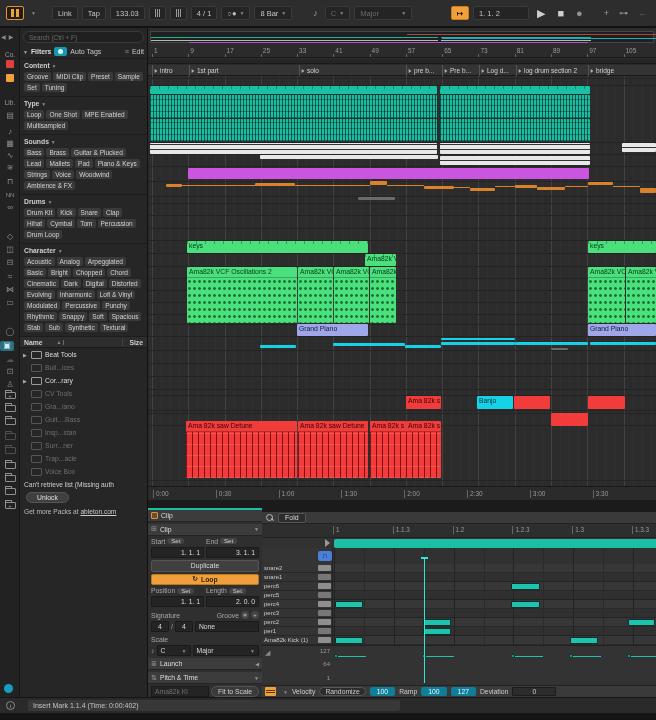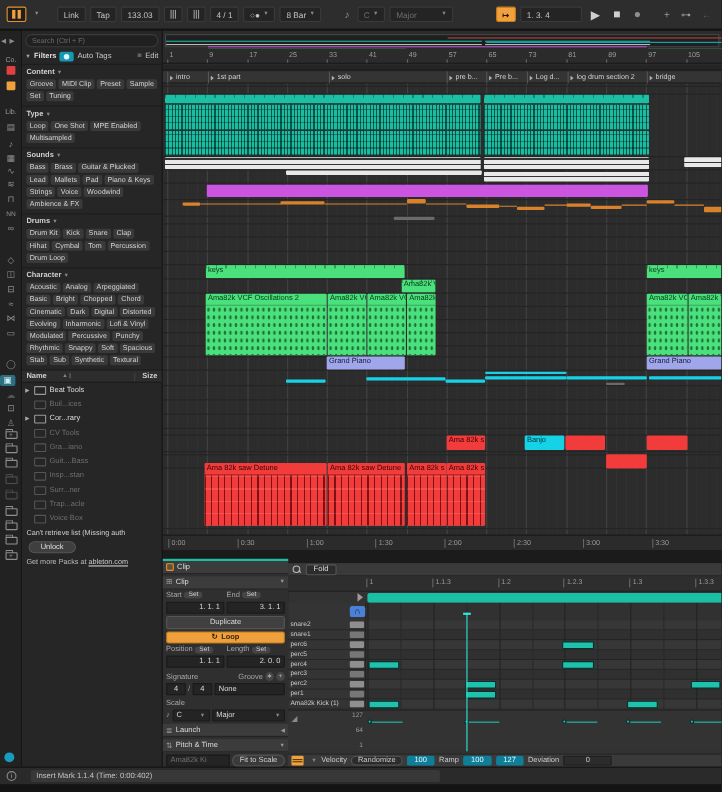--- a/index.html
+++ b/index.html
@@ -193,21 +193,21 @@
   <div class="tb-box tb-dim">
       <span>C</span>
       <span class="caret">▼</span>
     </div>
   <div class="tb-box tb-dim" style="width:58px">
       <span>Major</span>
       <span class="caret" style="margin-left:auto">▼</span>
     </div>
   <span class="sp"></span>
   <div class="tb-box" id="follow-btn">↦</div>
-  <div class="tb-box" style="width:56px;justify-content:space-between">1. 3. 4</div>
+  <div class="tb-box" style="width:56px;justify-content:space-between">1. 1. 2</div>
   <span class="transport">▶</span>
   <span class="transport">■</span>
   <span class="transport" style="color:#8f8f8f">●</span>
   <span style="width:6px"></span>
   <span class="tb-ico">+</span>
   <span class="tb-ico">⊶</span>
   <span class="tb-ico" style="color:#5f5f5f">←</span>
 </div>
 
 <div id="rail" class="abs">

